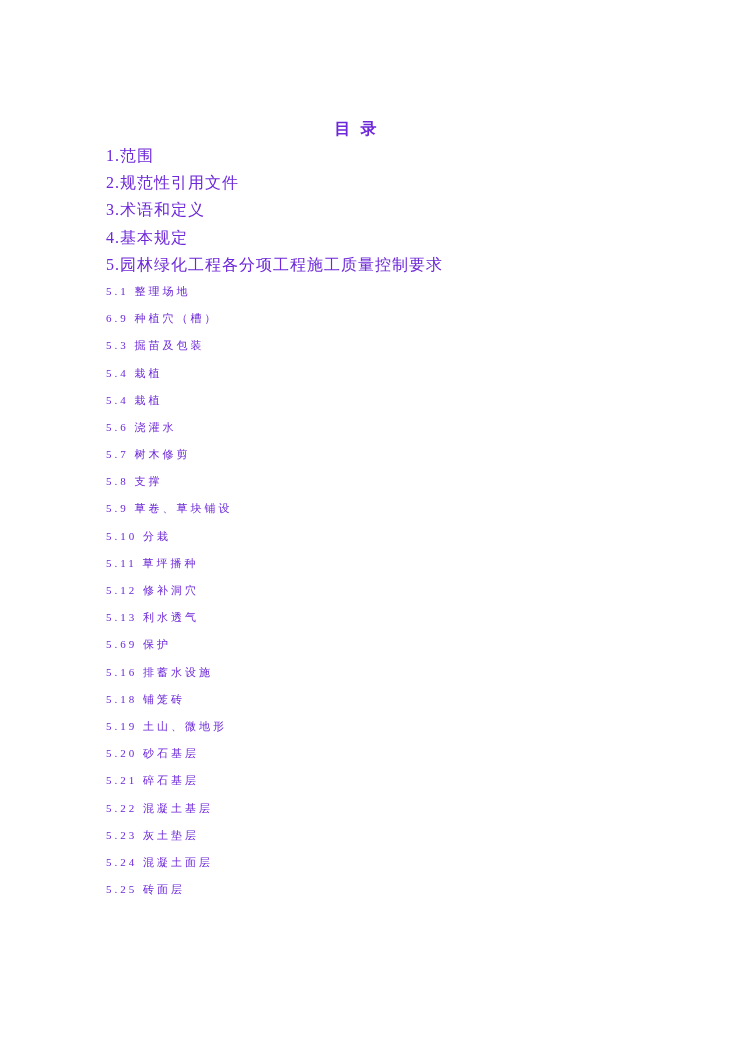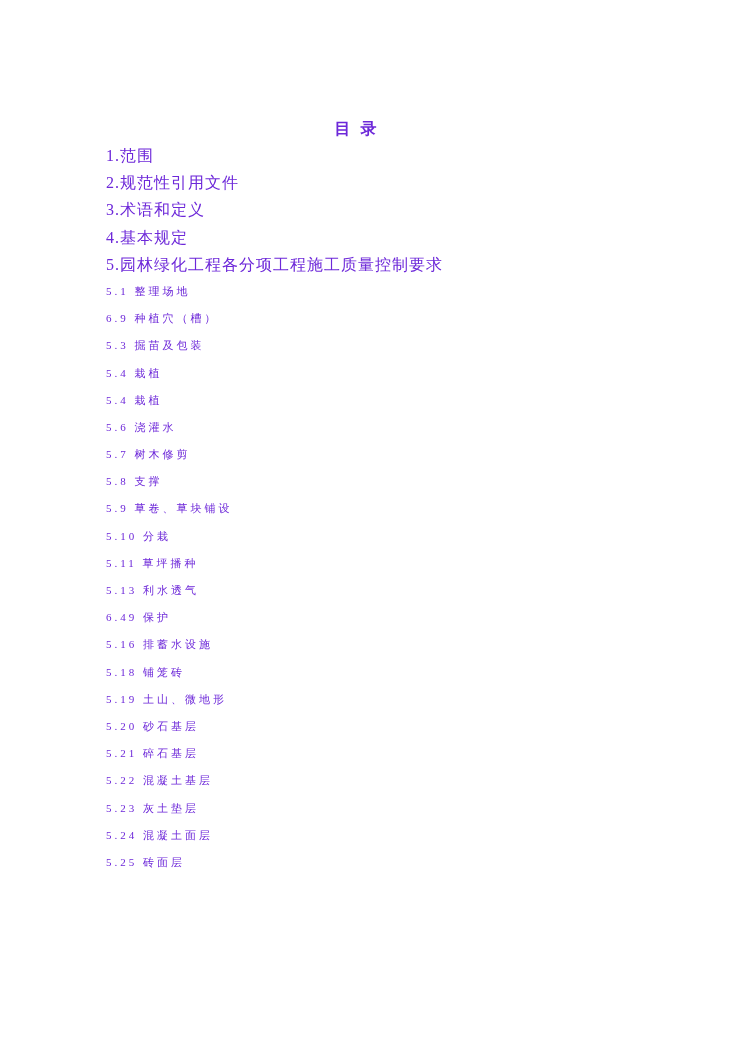--- a/index.html
+++ b/index.html
@@ -63,22 +63,23 @@
       <div class="toc-entry level2">6.9 种植穴（槽）</div>
       <div class="toc-entry level2">5.3 掘苗及包装</div>
       <div class="toc-entry level2">5.4 栽植</div>
       <div class="toc-entry level2">5.4 栽植</div>
       <div class="toc-entry level2">5.6 浇灌水</div>
       <div class="toc-entry level2">5.7 树木修剪</div>
       <div class="toc-entry level2">5.8 支撑</div>
       <div class="toc-entry level2">5.9 草卷、草块铺设</div>
       <div class="toc-entry level2">5.10 分栽</div>
       <div class="toc-entry level2">5.11 草坪播种</div>
+      <div class="toc-entry level2">5.12 修补洞穴</div>
       <div class="toc-entry level2">5.13 利水透气</div>
-      <div class="toc-entry level2">6.49 保护</div>
+      <div class="toc-entry level2">5.69 保护</div>
       <div class="toc-entry level2">5.16 排蓄水设施</div>
       <div class="toc-entry level2">5.18 铺笼砖</div>
       <div class="toc-entry level2">5.19 土山、微地形</div>
       <div class="toc-entry level2">5.20 砂石基层</div>
       <div class="toc-entry level2">5.21 碎石基层</div>
       <div class="toc-entry level2">5.22 混凝土基层</div>
       <div class="toc-entry level2">5.23 灰土垫层</div>
       <div class="toc-entry level2">5.24 混凝土面层</div>
       <div class="toc-entry level2">5.25 砖面层</div>
     </div>

